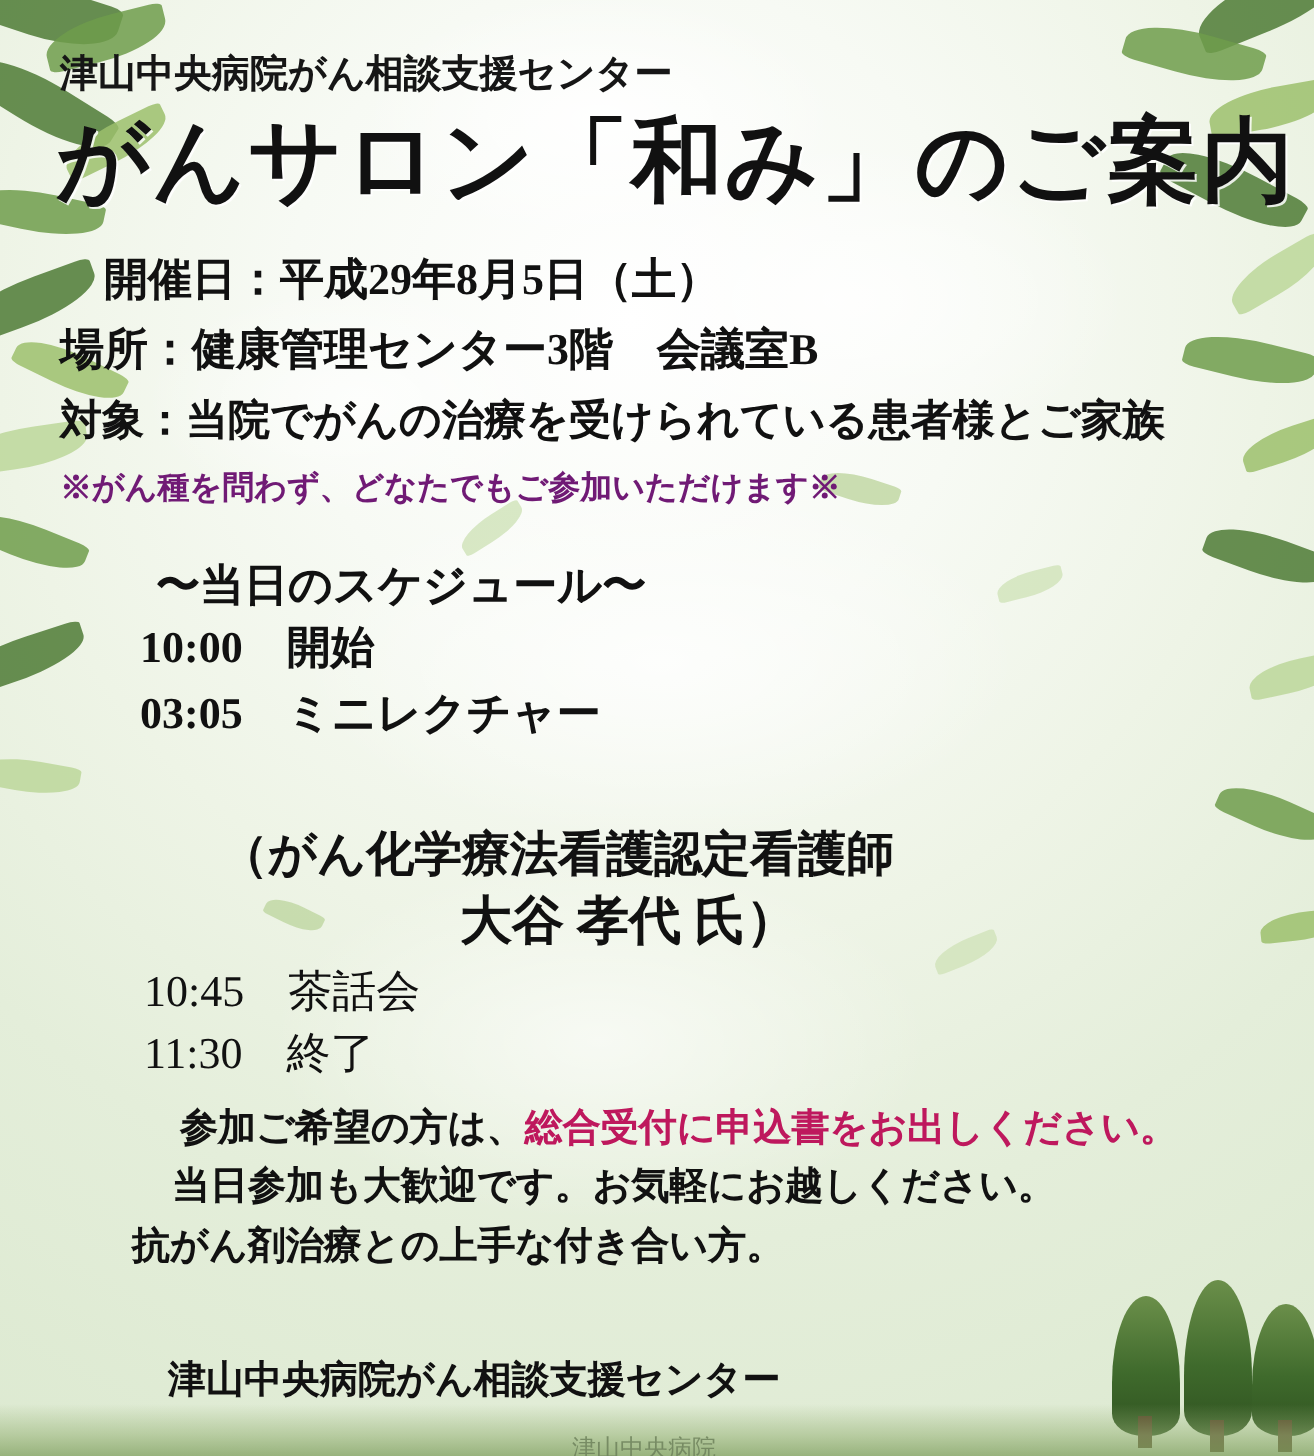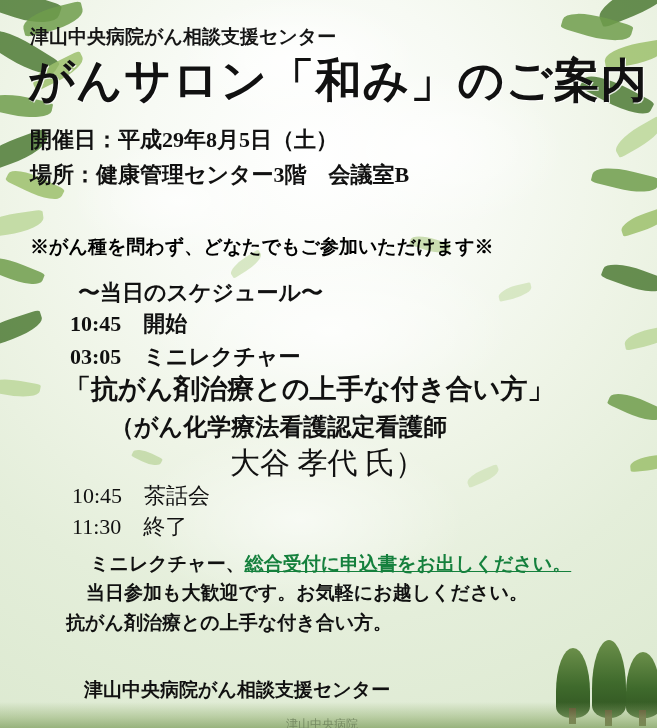--- a/index.html
+++ b/index.html
@@ -92,29 +92,29 @@
     font-weight: bold;
     color: #111;
     letter-spacing: 1px;
     text-shadow: 1px 1px 0 rgba(255,255,255,0.85);
   }
   .line-info {
     left: 30px;
     font-size: 22px;
     font-weight: bold;
   }
-  .l-date  { top: 125px; }
+  .l-date  { top: 125px; margin-left: 22px; }
   .l-place { top: 160px; }
   .l-target{ top: 196px; font-size: 21px; }
   .note-red {
     left: 30px;
     top: 234px;
-    font-size: 19px;
-    font-weight: bold;
-    color: #000000;
+    font-size: 16px;
+    font-weight: bold;
+    color: #701a75;
   }
   .sched-head {
     left: 78px;
     top: 278px;
     font-size: 22px;
     font-weight: bold;
   }
   .sched-1 { left: 70px; top: 309px; font-size: 22px; font-weight: bold; }
   .sched-2 { left: 70px; top: 342px; font-size: 22px; font-weight: bold; }
   .lecture {
@@ -125,34 +125,33 @@
   }
   .lecturer-1 {
     left: 110px;
     top: 411px;
     font-size: 24px;
     font-weight: bold;
   }
   .lecturer-2 {
     left: 230px;
     top: 443px;
-    font-size: 30px;
-    font-weight: normal;
+    font-size: 26px;
+    font-weight: bold;
   }
   .sched-3 { left: 72px; top: 481px; font-size: 22px; font-weight: normal; }
   .sched-4 { left: 72px; top: 512px; font-size: 22px; font-weight: normal; }
   .apply-line {
     left: 90px;
     top: 551px;
     font-size: 19px;
     font-weight: bold;
   }
   .apply-line .em {
-    color: #15803d;
-    text-decoration: underline;
+    color: #be185d;
   }
   .welcome {
     left: 86px;
     top: 580px;
     font-size: 19px;
     font-weight: bold;
     font-family: Liberation Mono, monospace;
   }
   .waiting {
     left: 66px;
@@ -233,35 +232,35 @@
   <div class="ground"></div>
 
   <div class="content">
 
     <div class="t org">津山中央病院がん相談支援センター</div>
 
     <div class="t title">がんサロン「和み」のご案内</div>
 
     <div class="t line-info l-date">開催日：平成29年8月5日（土）</div>
     <div class="t line-info l-place">場所：健康管理センター3階　会議室B</div>
+    <div class="t line-info l-target">対象：当院でがんの治療を受けられている患者様とご家族</div>
 
     <div class="t note-red">※がん種を問わず、どなたでもご参加いただけます※</div>
 
     <div class="t sched-head">〜当日のスケジュール〜</div>
-    <div class="t sched-1">10:45　開始</div>
+    <div class="t sched-1">10:00　開始</div>
     <div class="t sched-2">03:05　ミニレクチャー</div>
 
-    <div class="t lecture">「抗がん剤治療との上手な付き合い方」</div>
     <div class="t lecturer-1">（がん化学療法看護認定看護師</div>
     <div class="t lecturer-2">大谷 孝代 氏）</div>
 
     <div class="t sched-3">10:45　茶話会</div>
     <div class="t sched-4">11:30　終了</div>
 
-    <div class="t apply-line"><span>ミニレクチャー、</span><span class="em">総合受付に申込書をお出しください。</span></div>
+    <div class="t apply-line"><span>参加ご希望の方は、</span><span class="em">総合受付に申込書をお出しください。</span></div>
 
     <div class="t welcome">当日参加も大歓迎です。お気軽にお越しください。</div>
     <div class="t waiting">抗がん剤治療との上手な付き合い方。</div>
 
     <div class="t contact-org">津山中央病院がん相談支援センター</div>
 
     <div class="t watermark">津山中央病院</div>
 
   </div>
 </div>

